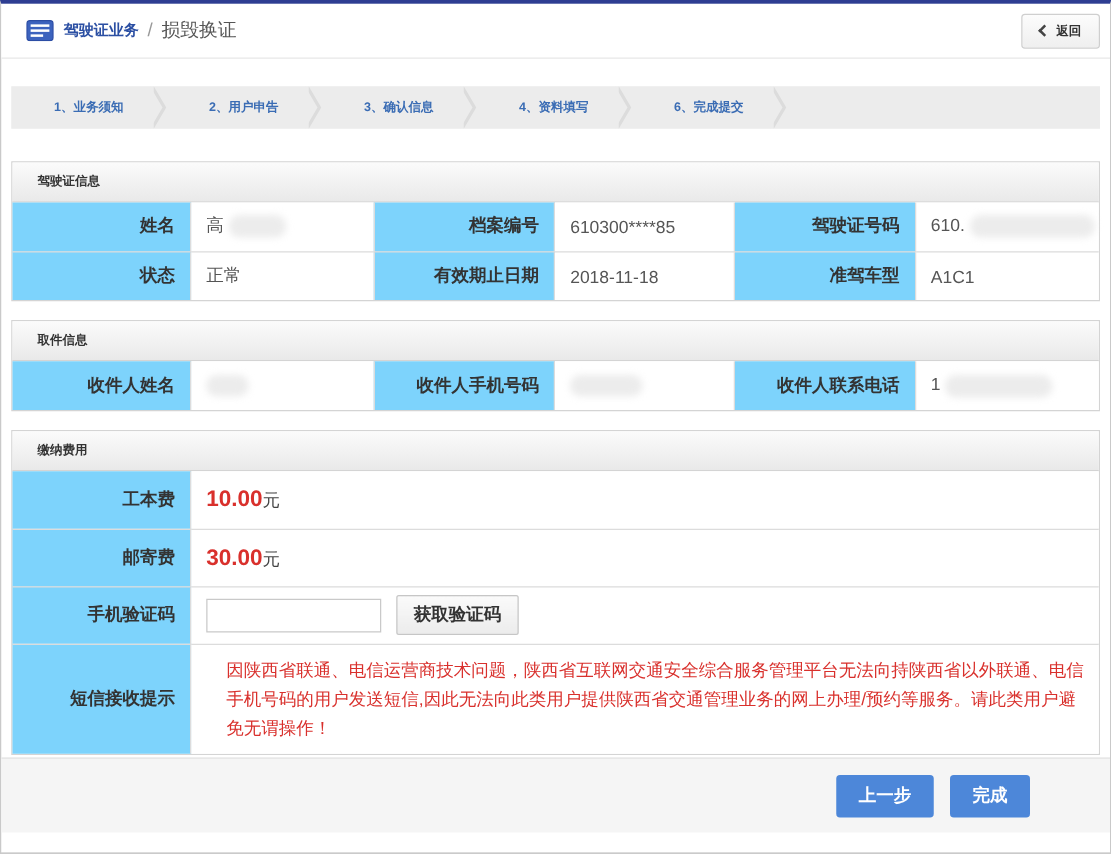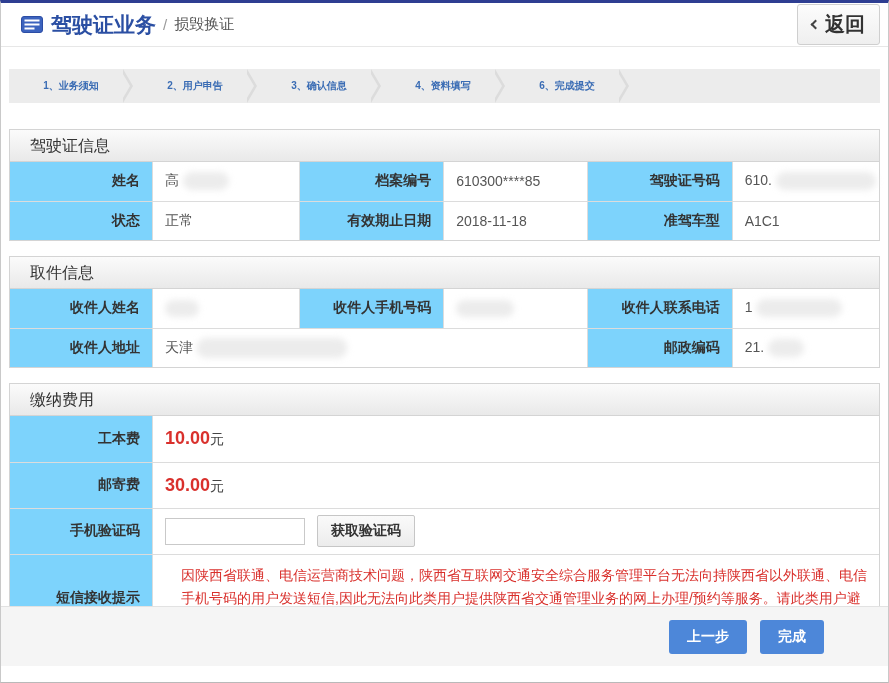--- a/index.html
+++ b/index.html
@@ -17,31 +17,31 @@
   
   .page-header {
     height: 44px;
     display: flex;
     align-items: center;
     padding: 0 8px 0 20px;
     border-bottom: 1px solid #e7e7e7;
     background: #fff;
   }
   .hdr-icon { margin-right: 8px; display: inline-flex; }
-  .hdr-title { color: #2b4fa3; font-size: 21px; font-weight: bold; text-align: right; }
+  .hdr-title { color: #2b4fa3; font-size: 12px; font-weight: bold; text-align: right; }
   .hdr-sep { color: #999; font-size: 15px; margin: 0 7px; }
   .hdr-sub { color: #555; font-size: 15px; }
   .back-btn {
     margin-left: auto;
     display: inline-flex; align-items: center;
     padding: 6px 14px;
     background: linear-gradient(#fcfcfc, #efefef);
     border: 1px solid #cfcfcf;
     border-radius: 3px;
-    font-size: 20px; color: #333; font-weight: bold;
+    font-size: 10px; color: #333; font-weight: bold;
     cursor: pointer;
   }
   .chevron-left {
     width: 7px; height: 7px;
     border-left: 2px solid #444; border-bottom: 2px solid #444;
     transform: rotate(45deg);
     margin-right: 6px;
   }
   
   .steps {
@@ -78,21 +78,21 @@
     margin: 0 -4px;
   }
   .steps .tail { flex: 1 1 auto; }
   
   .section { margin: 0 8px; border: 1px solid #d4d4d4; }
   .section.first { margin-top: 26px; }
   .section + .section { margin-top: 15px; }
   .section-title {
     height: 32px; line-height: 32px;
     padding-left: 20px;
-    font-size: 16px; font-weight: normal; color: #333;
+    font-size: 10px; font-weight: bold; color: #333;
     background: linear-gradient(#fbfbfb, #e9e9e9);
     border-bottom: 1px solid #d4d4d4;
   }
   table { width: 100%; border-collapse: collapse; table-layout: fixed; border: hidden; }
   td { border: 1px solid #dcdcdc; height: 39px; font-size: 14px; }
   td.lbl {
     background: #7dd3fc;
     text-align: right;
     padding-right: 12px;
     color: #333; font-weight: bold;
@@ -234,26 +234,20 @@
       </colgroup>
     <tbody>
         <tr>
       <td class="lbl">收件人姓名</td>
       <td class="val"><span class="blur" style="width:34px;height:17px;margin-left:0"></span></td>
       <td class="lbl">收件人手机号码</td>
       <td class="val"><span class="blur" style="width:58px;height:17px;margin-left:0"></span></td>
       <td class="lbl">收件人联系电话</td>
       <td class="val"><span>1</span><span class="blur" style="width:86px;height:18px"></span></td>
     </tr>
-    <tr>
-      <td class="lbl">收件人地址</td>
-      <td class="val" colspan="3"><span>天津</span><span class="blur" style="width:150px;height:20px"></span></td>
-      <td class="lbl">邮政编码</td>
-      <td class="val"><span>21.</span><span class="blur" style="width:36px;height:18px"></span></td>
-    </tr>
   </tbody>
     </table>
 </div>
 
 <div class="section">
   <div class="section-title">缴纳费用</div>
   <table class="fees">
     <colgroup>
         <col style="width:16.4%">
         <col>

